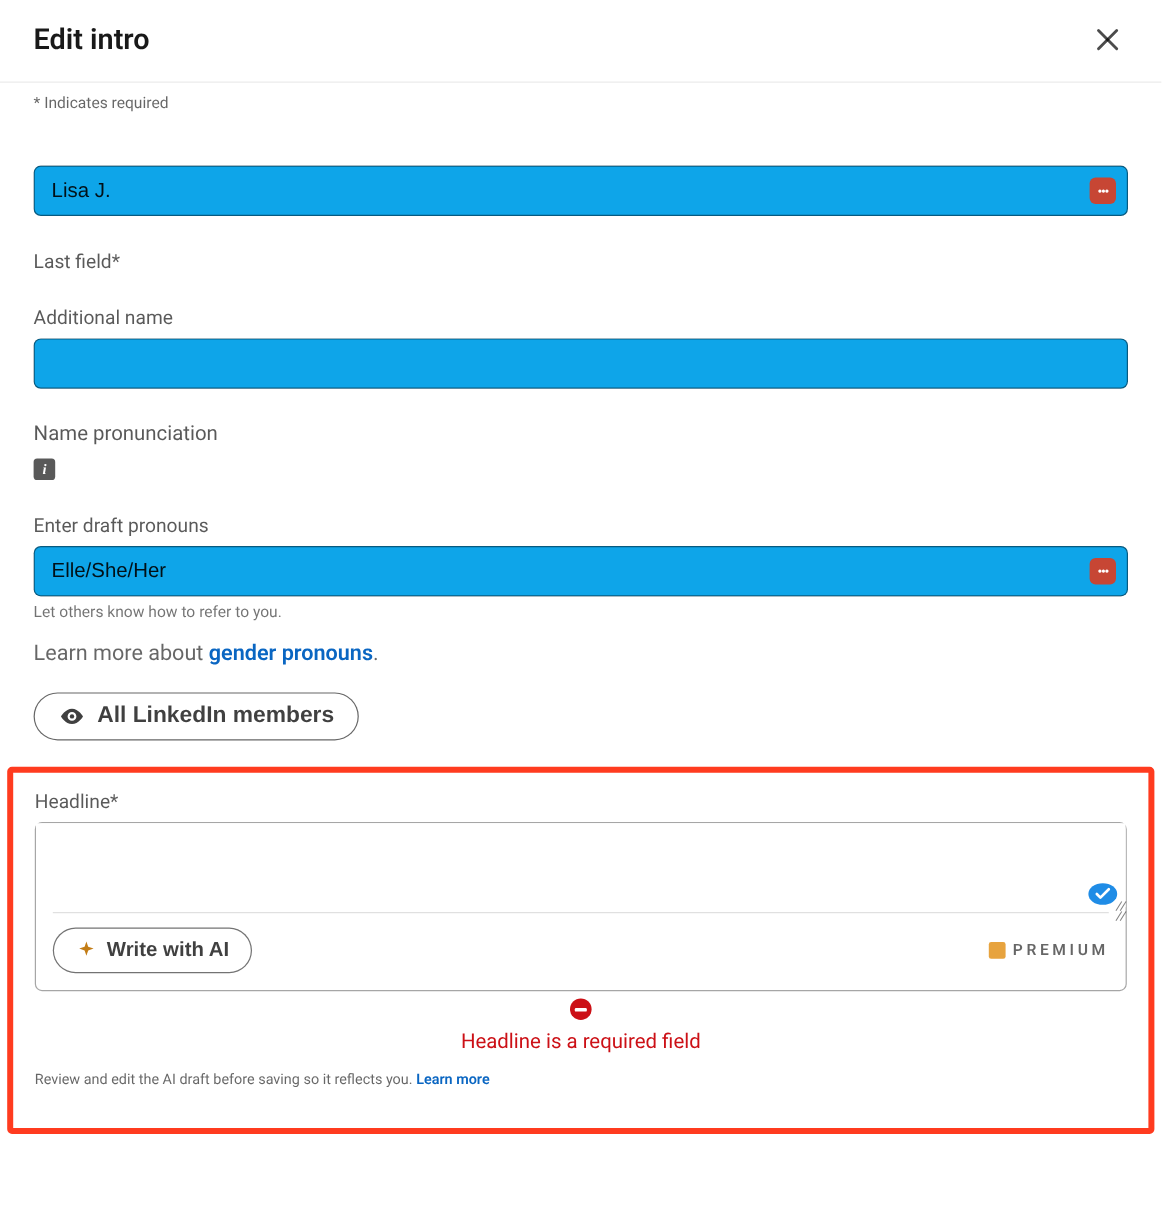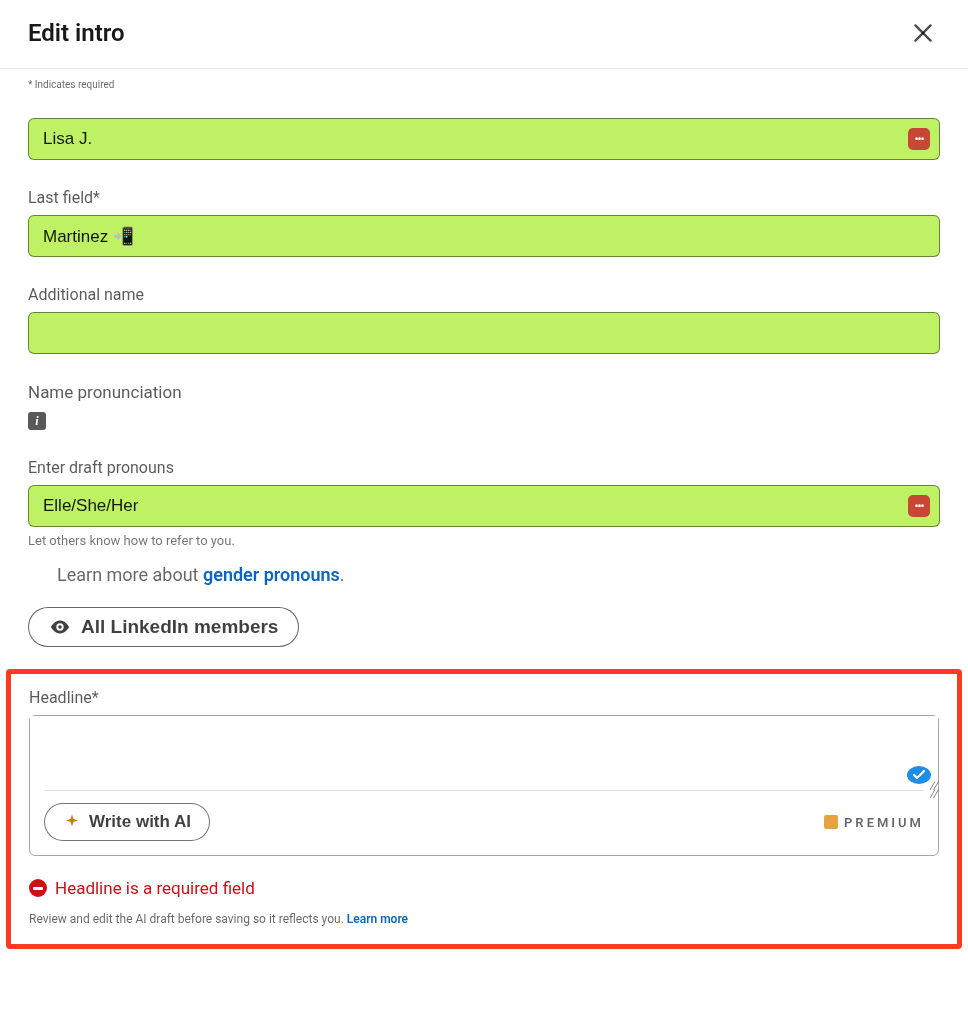--- a/index.html
+++ b/index.html
@@ -26,43 +26,43 @@
       border: none;
       cursor: pointer;
       padding: 4px;
       color: rgba(0,0,0,0.7);
     }
     .close-btn svg { width: 26px; height: 26px; display:block; }
     .content {
       padding: 10px 28px 0 28px;
     }
     .required-note {
-      font-size: 10px;
-      color: rgba(0,0,0,0.6);
-      margin-bottom: 28px;
+      font-size: 13px;
+      color: rgba(0,0,0,0.6);
+      margin-bottom: 44px;
     }
     .field-group { margin-bottom: 28px; }
     .field-label {
       font-size: 16px;
       color: rgba(0,0,0,0.65);
       margin-bottom: 8px;
       display: block;
     }
     .input-wrap {
       position: relative;
     }
     .text-input {
       width: 100%;
       padding: 10px 14px;
       font-size: 17px;
       color: rgba(0,0,0,0.9);
       border: 1px solid rgba(0,0,0,0.45);
       border-radius: 6px;
       outline: none;
-      background: #bef264;
+      background: #0ea5e9;
       height: 42px;
     }
     .ext-badge {
       position: absolute;
       right: 10px;
       top: 50%;
       transform: translateY(-50%);
       width: 22px; height: 22px;
       background: #c74634;
       border-radius: 5px;
@@ -98,21 +98,20 @@
       font-size:12px;
       font-weight:700;
       font-style: italic;
       font-family: Georgia, serif;
     }
     .learn-line {
       font-size: 18px;
       color: rgba(0,0,0,0.6);
       margin-top: 16px;
       margin-bottom: 22px;
-      margin-left: 29px;
     }
     .link-blue {
       color: #0a66c2;
       font-weight: 600;
       cursor: pointer;
     }
     .visibility-chip {
       display: inline-flex;
       align-items: center;
       gap: 10px;
@@ -123,21 +122,21 @@
       font-weight: 600;
       color: rgba(0,0,0,0.75);
       cursor: pointer;
       background:#fff;
     }
     .eye-icon svg { width:22px; height:22px; display:block; }
     .highlight-box {
       border: 5px solid #ff3b1f;
       border-radius: 4px;
       margin: 22px 6px 10px 6px;
-      padding: 14px 18px 18px 18px;
+      padding: 14px 18px 34px 18px;
     }
     .headline-box {
       border: 1px solid rgba(0,0,0,0.35);
       border-radius: 6px;
       padding: 0;
       margin-top: 6px;
       position: relative;
     }
     .headline-text {
       width: 100%;
@@ -206,21 +205,22 @@
       line-height: 8px;
       letter-spacing: -3px;
       pointer-events: none;
     }
     .error-line {
       display: flex;
       align-items: center;
       gap: 8px;
       color: #cc1016;
       font-size: 17px;
-      margin-top: 22px;
+      margin-top: 6px;
+      flex-direction: column;
     }
     .error-icon {
       width: 18px; height: 18px;
       background: #cc1016;
       border-radius: 50%;
       position: relative;
     }
     .error-icon::after {
       content:"";
       position:absolute;
@@ -256,23 +256,20 @@
     <div class="input-wrap">
       <input class="text-input" type="text" value="Lisa J." style="">
       <div class="ext-badge">
           <span>•••</span>
         </div>
     </div>
   </div>
 
   <div class="field-group">
     <label class="field-label">Last field*</label>
-    <div class="input-wrap">
-      <input class="text-input" type="text" value="Martinez 📲" style="">
-    </div>
   </div>
 
   <div class="field-group">
     <label class="field-label">Additional name</label>
     <div class="input-wrap">
       <input class="text-input" type="text" value="" style="">
     </div>
   </div>
 
   <div>

